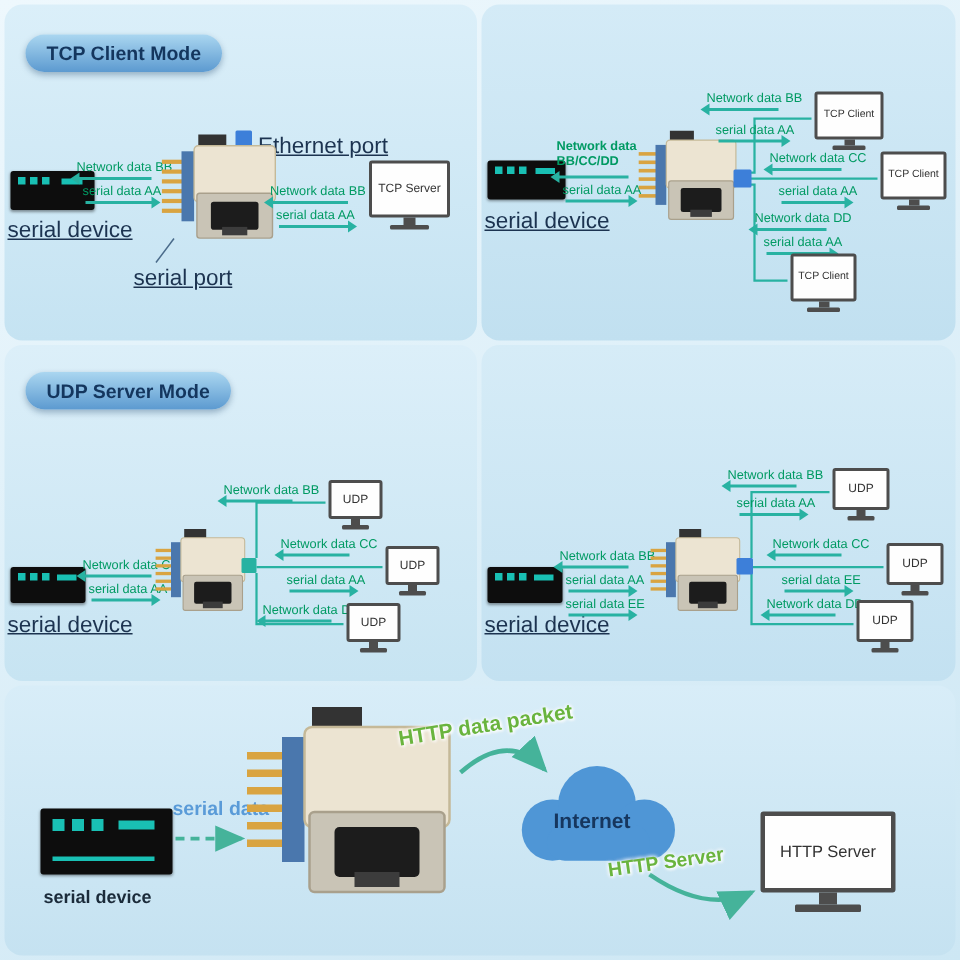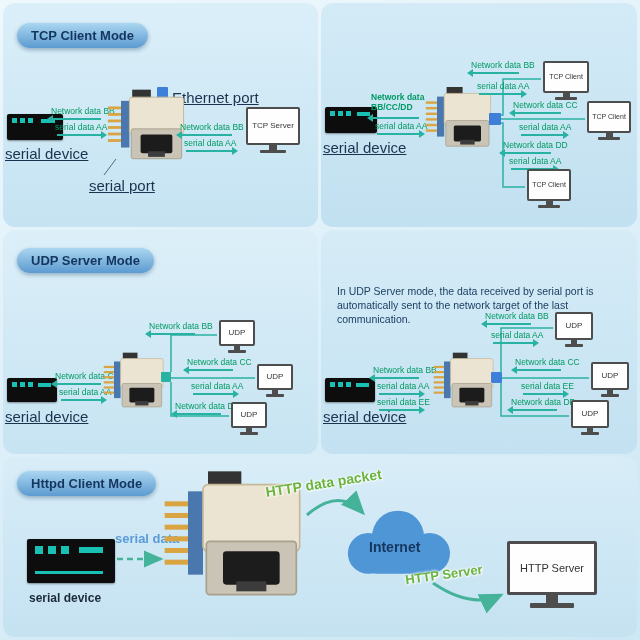--- a/index.html
+++ b/index.html
@@ -232,21 +232,20 @@
         <div class="base" style="width:18px;height:3px"></div>
     </div>
   </div>
 
   <div class="panel p-mr">
     <svg class="overlay" viewBox="0 0 316 224">
       <polyline points="180,142 180,98 232,98" stroke="#28b2a2" stroke-width="1.5" fill="none"></polyline>
       <polyline points="180,148 268,148" stroke="#28b2a2" stroke-width="1.5" fill="none"></polyline>
       <polyline points="180,152 180,186 248,186" stroke="#28b2a2" stroke-width="1.5" fill="none"></polyline>
     </svg>
-    <div class="desc" style="left:16px;top:54px;width:292px">In UDP Server mode, the data received by serial port is automatically sent to the network target of the last communication.</div>
 
     <div class="sdev" style="left:4px;top:148px;width:50px;height:24px">
       <i style="left:5px;top:4px;width:5px;height:5px"></i>
         <i style="left:13px;top:4px;width:5px;height:5px"></i>
       <i style="left:21px;top:4px;width:5px;height:5px"></i>
         <i style="left:31px;top:5px;width:13px;height:4px"></i>
     </div>
     <div class="darklabel" style="left:2px;top:178px">serial device</div>
 
     <div class="glabel" style="left:52px;top:136px">Network data BB</div>
@@ -307,21 +306,20 @@
     <svg class="overlay" viewBox="0 0 634 180">
       <defs>
         <marker id="ah-b" markerWidth="9" markerHeight="8" refX="7" refY="3.5" orient="auto">
           <path d="M0,0 L8,3.5 L0,7 z" fill="#45b39a"></path>
         </marker>
       </defs>
       <path d="M114,102 L158,102" stroke="#45b39a" stroke-width="2.5" stroke-dasharray="6 4" fill="none" marker-end="url(#ah-b)"></path>
       <path d="M304,58 Q336,30 360,56" stroke="#45b39a" stroke-width="3" fill="none" marker-end="url(#ah-b)"></path>
       <path d="M430,126 Q468,152 498,138" stroke="#45b39a" stroke-width="3" fill="none" marker-end="url(#ah-b)"></path>
     </svg>
-    <div class="pill" style="left:14px;top:14px">Httpd Client Mode</div>
 
     <div class="sdev" style="left:24px;top:82px;width:88px;height:44px">
       <i style="left:8px;top:7px;width:8px;height:8px"></i>
         <i style="left:21px;top:7px;width:8px;height:8px"></i>
       <i style="left:34px;top:7px;width:8px;height:8px"></i>
         <i style="left:52px;top:8px;width:24px;height:6px"></i>
       <i style="left:8px;top:32px;width:68px;height:3px"></i>
     </div>
     <div class="devlabel-big" style="left:26px;top:134px">serial device</div>
 

